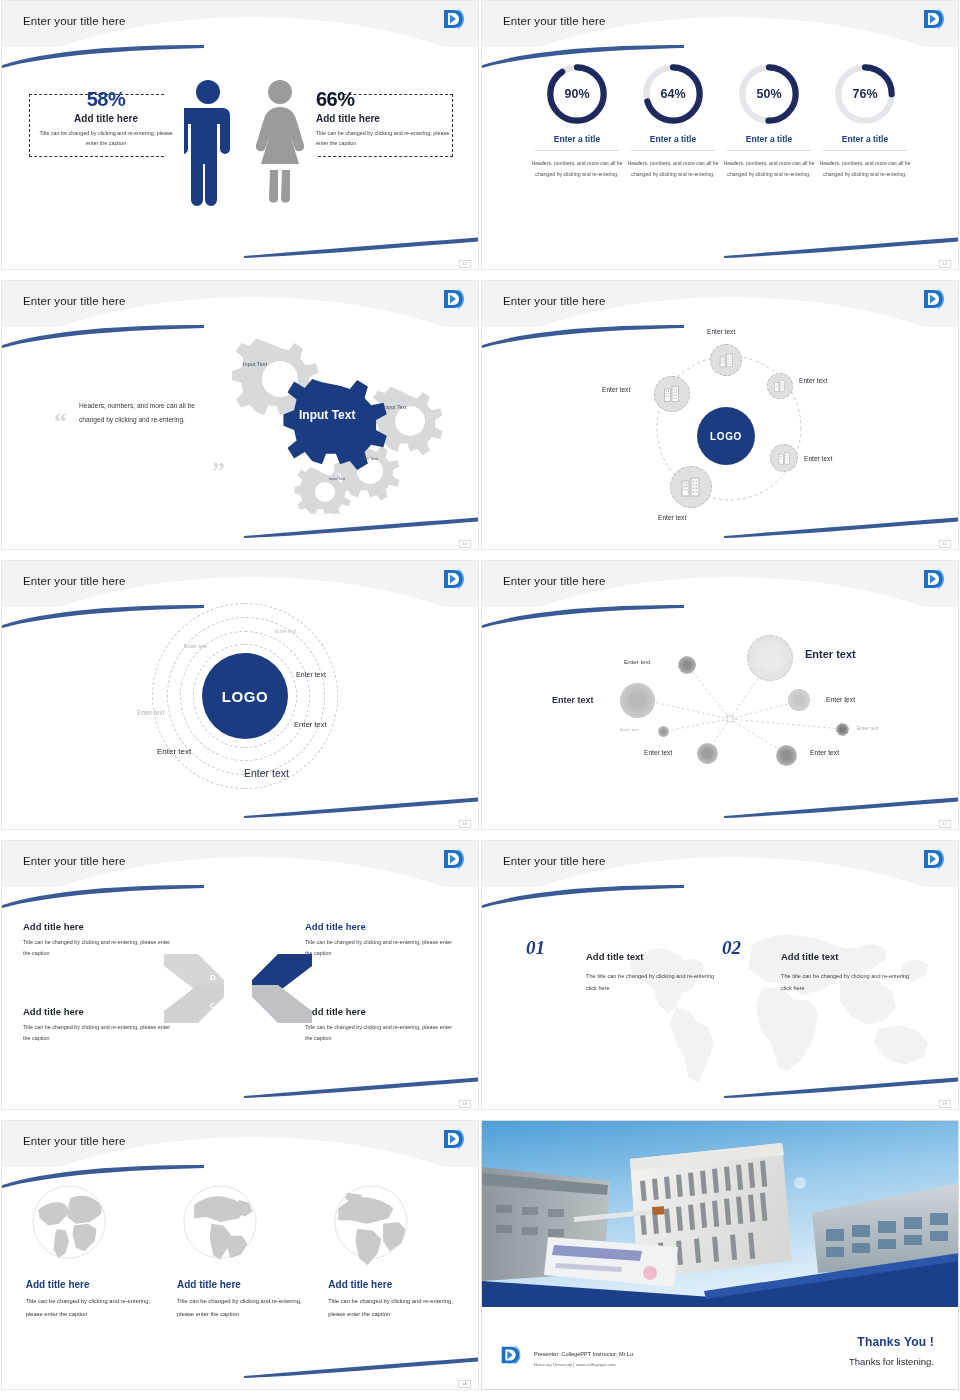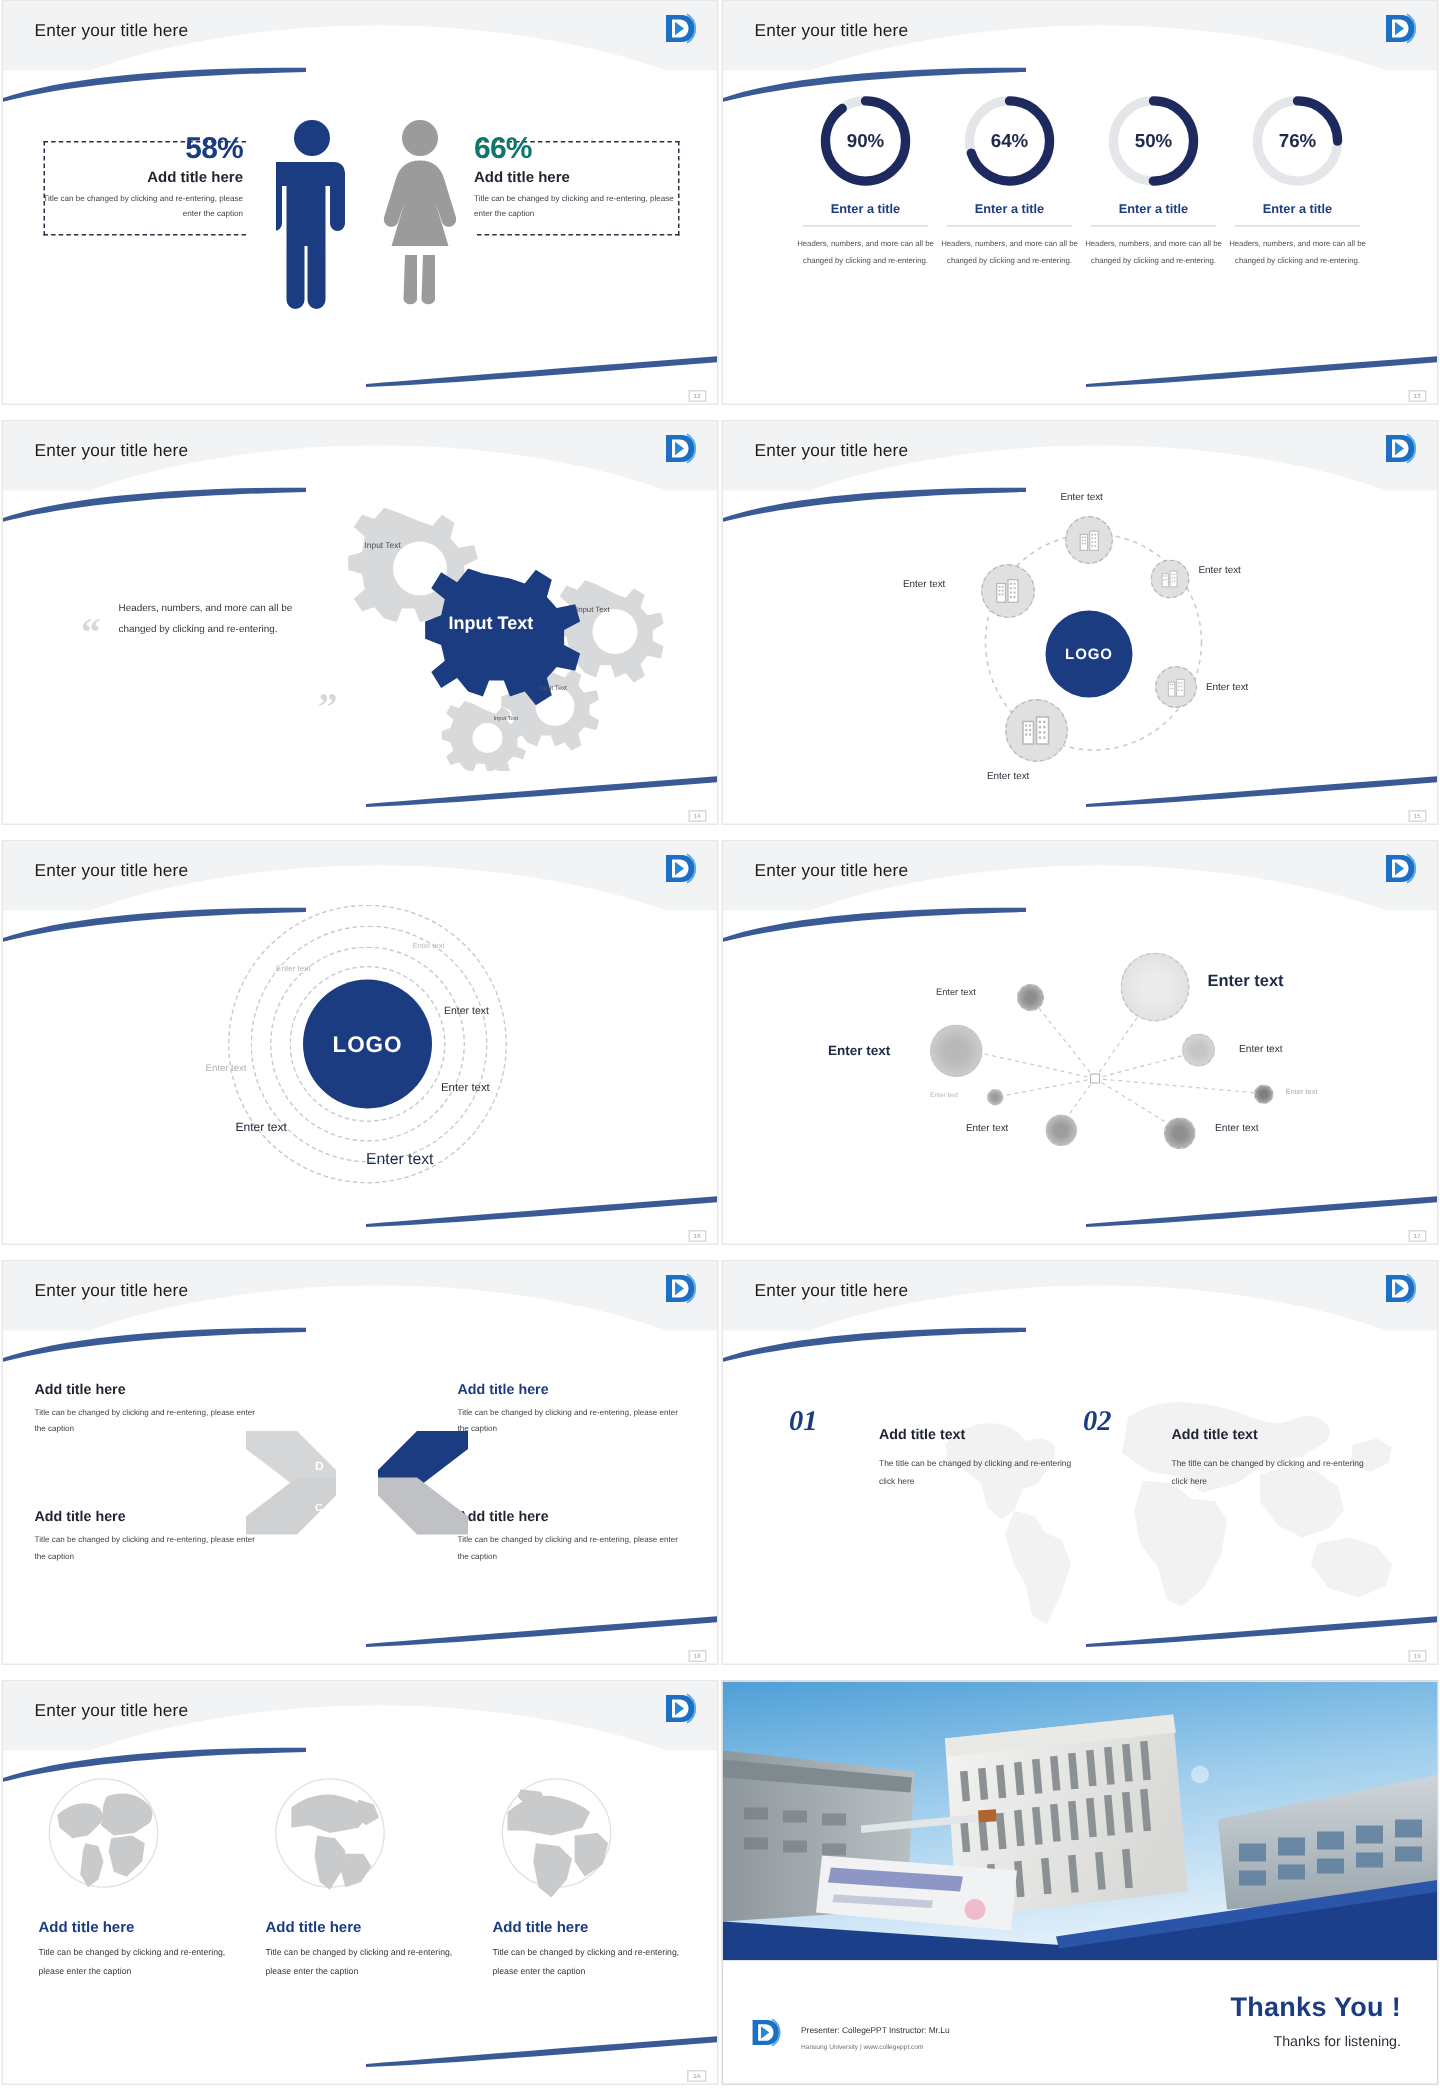--- a/index.html
+++ b/index.html
@@ -56,25 +56,25 @@
     line-height: 1;
   }
 
   
   .s1-wrap { position: absolute; left: 0; top: 55px; width: 478px; height: 200px; }
   .s1-dash-l { position: absolute; left: 27px; top: 38px; width: 135px; height: 63px;
      border: 1px dashed #2a2f45; border-right: none; }
   .s1-dash-r { position: absolute; right: 27px; top: 38px; width: 135px; height: 63px;
      border: 1px dashed #2a2f45; border-left: none; }
   .s1-blk { position: absolute; top: 32px; width: 142px; }
-  .s1-blk.left { left: 18px; text-align: right; }
+  .s1-blk.left { left: 33px; text-align: center; }
   .s1-blk.right { right: 22px; text-align: left; }
   .s1-pct { font-size: 20px; font-weight: bold; letter-spacing: -.5px; }
   .s1-pct.blue { color: #1b3c80; }
-  .s1-pct.grey { color: #0f766e; }
+  .s1-pct.grey { color: #0f172a; }
   .s1-h { font-size: 10px; font-weight: bold; color: #1f2430; margin-top: 2px; }
   .s1-p { font-size: 5.4px; color: #3a3f4a; line-height: 1.9; margin-top: 4px; }
   .fig { position: absolute; top: 22px; }
   .fig.male { left: 182px; }
   .fig.female { left: 252px; }
 
   
   .s2-row { position: absolute; left: 0; top: 62px; width: 478px;
     display: flex; justify-content: center; padding: 0 14px; }
   .s2-col { width: 96px; text-align: center; }
@@ -130,21 +130,21 @@
 
   
   .s9-row { position: absolute; left: 0; top: 58px; width: 478px;
      display: flex; justify-content: space-around; padding: 0 12px; }
   .s9-col { width: 128px; }
   .s9-h { font-size: 10px; font-weight: bold; color: #1b3c80; margin-top: 10px; }
   .s9-p { font-size: 5.8px; color: #31363e; line-height: 2.2; margin-top: 5px; }
 
   
   .photo-box { position: absolute; left: 0; top: 0; width: 478px; height: 186px; overflow: hidden; }
-  .thx-h { position: absolute; right: 24px; bottom: 40px; font-size: 18px; font-weight: bold;
+  .thx-h { position: absolute; right: 24px; bottom: 40px; font-size: 12px; font-weight: bold;
       color: #1b3c80; letter-spacing: .2px; }
   .thx-s { position: absolute; right: 24px; bottom: 22px; font-size: 9.5px; color: #2b303a; }
   .foot-logo { position: absolute; left: 16px; bottom: 22px; width: 26px; height: 24px; }
   .foot-l1 { position: absolute; left: 52px; bottom: 32px; font-size: 5.6px; color: #2b303a; white-space: nowrap; }
   .foot-l2 { position: absolute; left: 52px; bottom: 22px; font-size: 4.4px; color: #6a6f78; white-space: nowrap; }
 </style>
 </head>
 <body>
 
 <div class="sheet">

